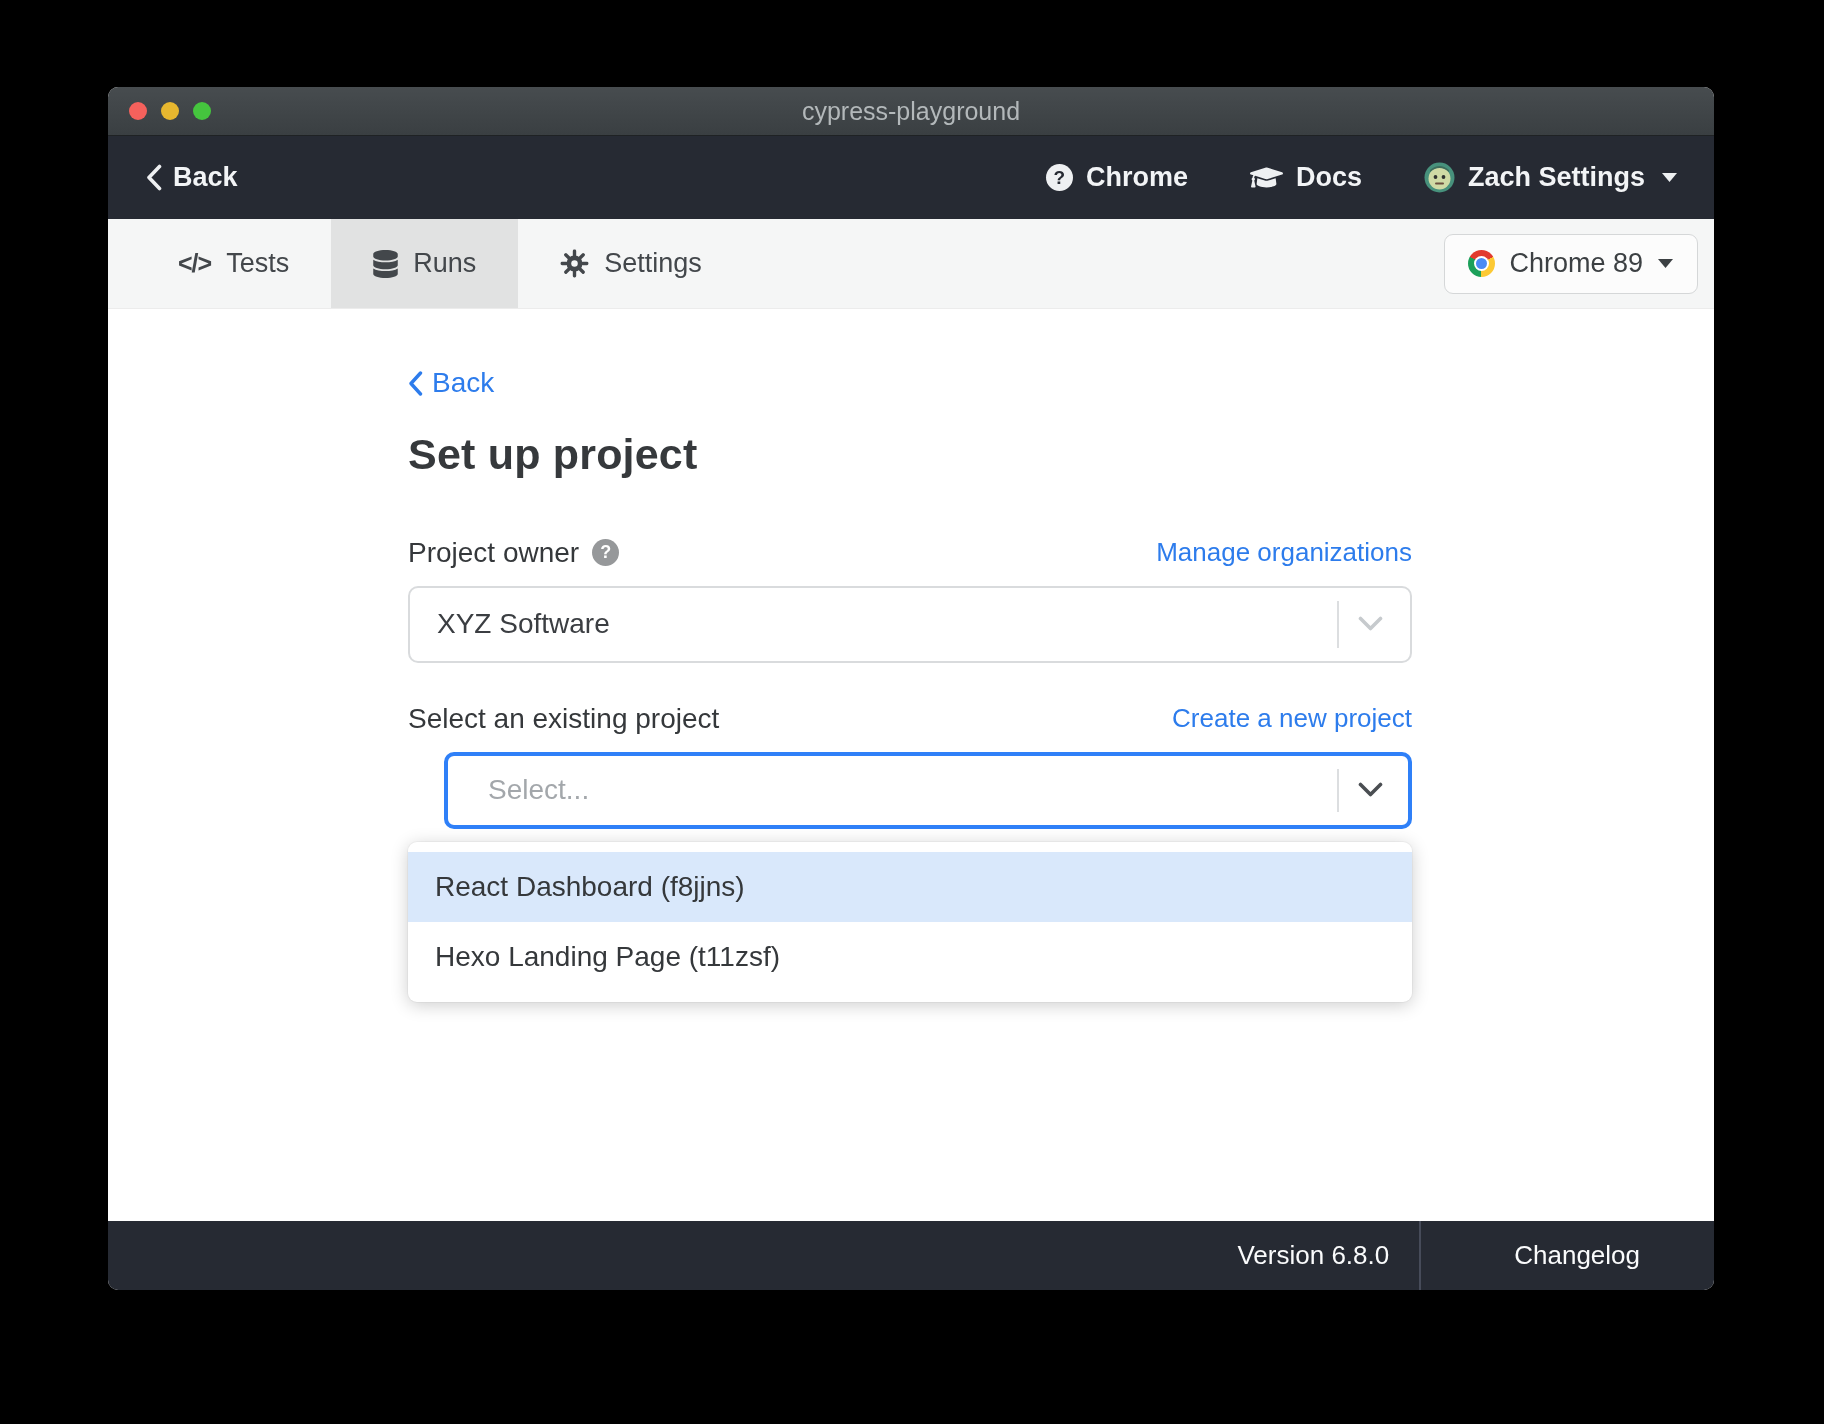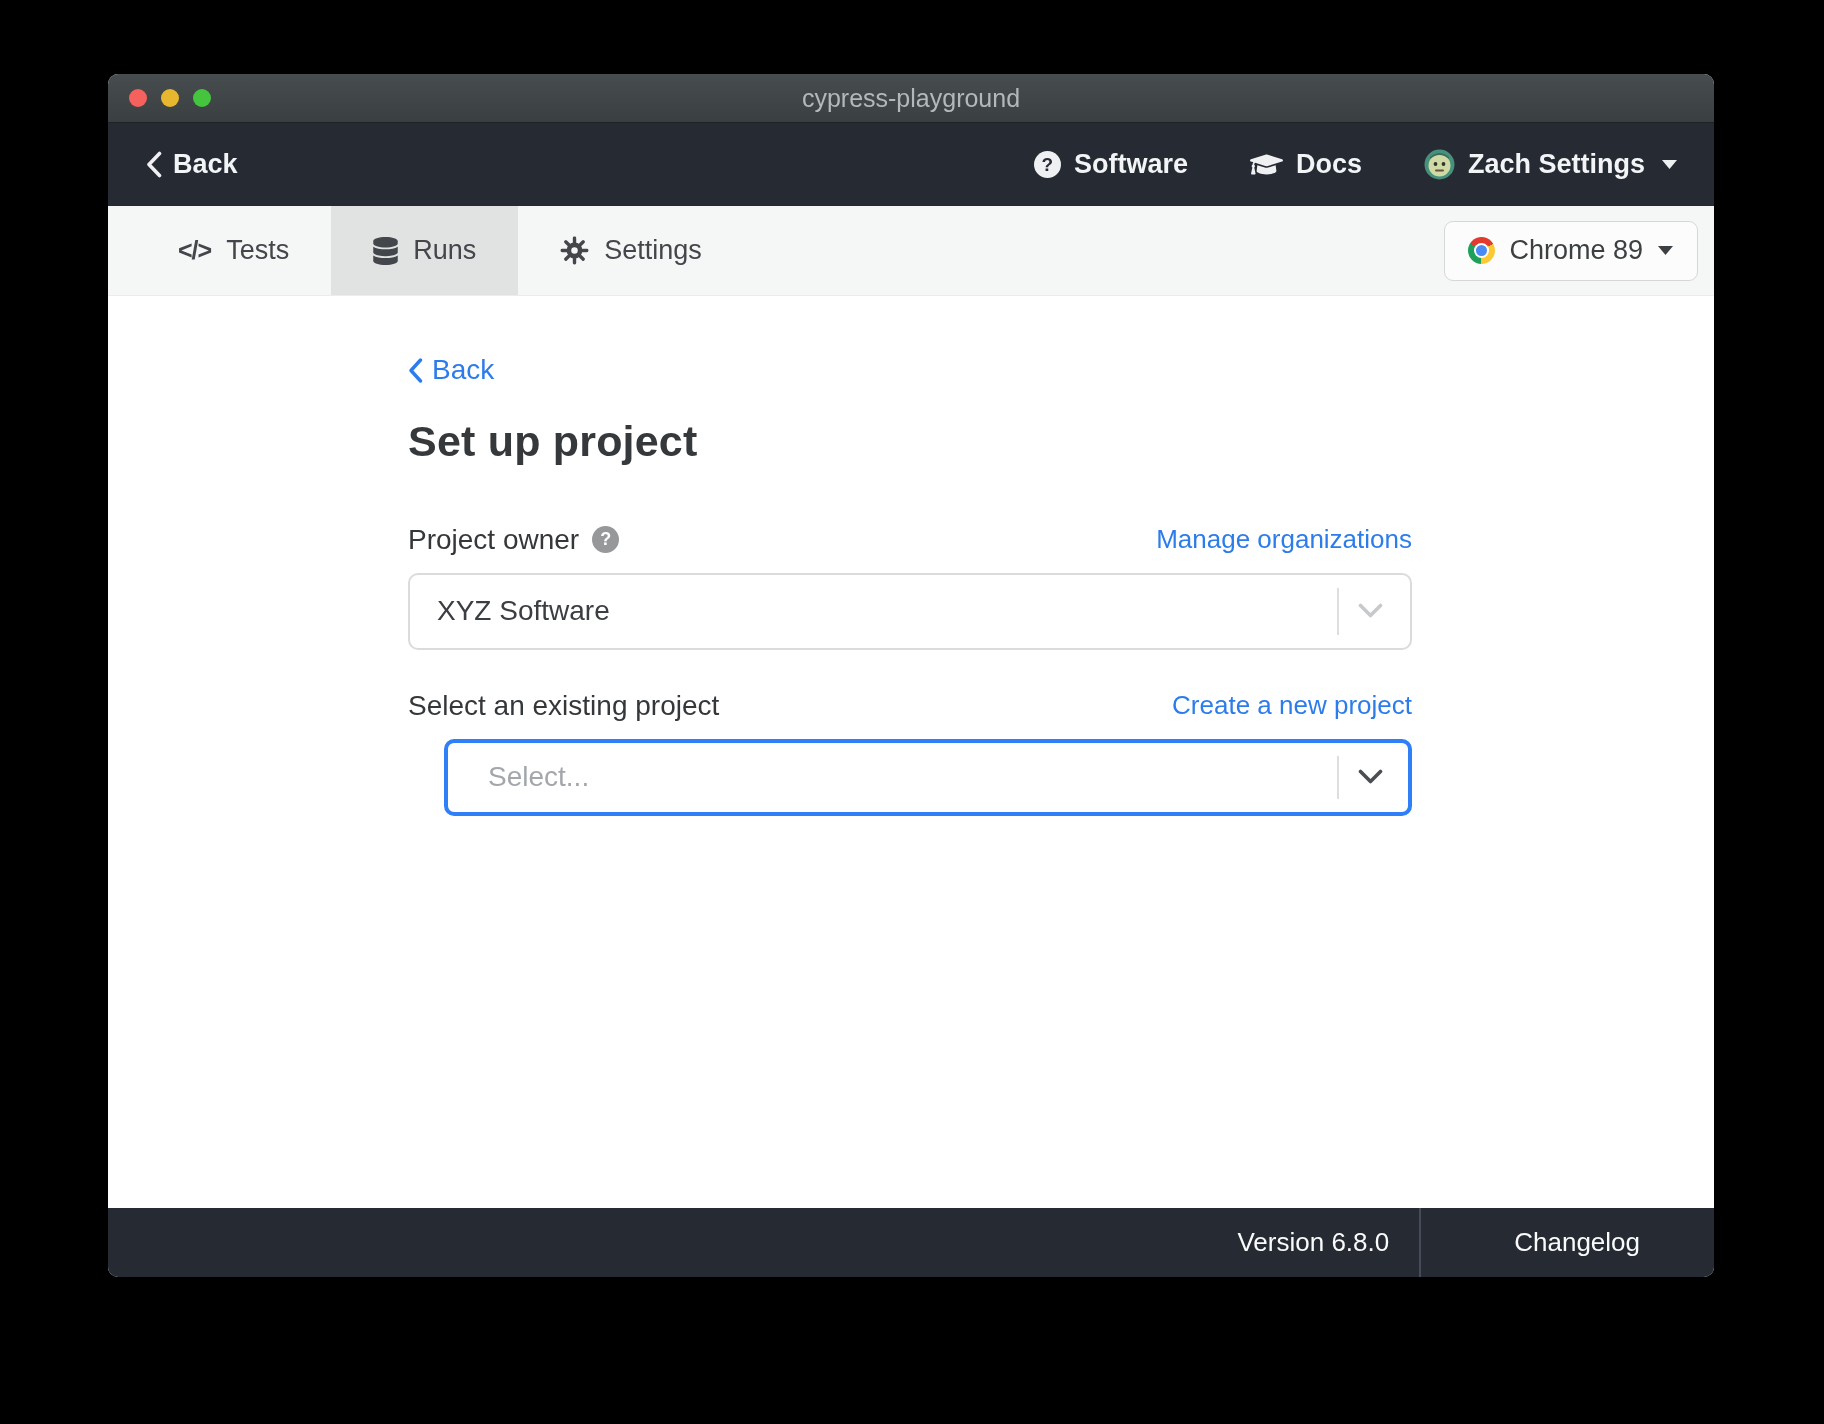--- a/index.html
+++ b/index.html
@@ -1,19 +1,19 @@
 <!DOCTYPE html>
 <html><head>
 <meta charset="utf-8">
 <style>
   * { margin:0; padding:0; box-sizing:border-box; }
   html,body { width:1824px; height:1424px; background:#000; font-family:"Liberation Sans", sans-serif; overflow:hidden; }
 
   .window{
-    position:absolute; left:108px; top:74px; width:1606px; height:1203px;
+    position:absolute; left:108px; top:87px; width:1606px; height:1203px;
     border-radius:10px; overflow:hidden; display:flex; flex-direction:column;
     background:#fff; box-shadow:0 25px 70px rgba(0,0,0,.65);
   }
 
   
   .titlebar{
     height:49px; flex:0 0 auto; position:relative;
     background:linear-gradient(#474c4f,#3a3f42);
     border-bottom:1px solid #1f2224;
     display:flex; align-items:center; justify-content:center;
@@ -124,21 +124,21 @@
       <span>
         <svg width="16" height="27" viewBox="0 0 16 27">
             <path d="M13.5 2.5 3 13.5l10.5 11" fill="none" stroke="#eef0f2" stroke-width="3.6" stroke-linecap="round" stroke-linejoin="round"></path>
           </svg>
       </span>
       <span>Back</span>
     </div>
     <div class="nav-right">
       <div class="nav-item">
         <span class="qcircle">?</span>
-        <span>Software</span>
+        <span>Chrome</span>
       </div>
       <div class="nav-item">
         <span>
           <svg width="33" height="27" viewBox="0 0 640 512" fill="#eef0f2">
               <path d="M622.3 153.2 343.4 67.5c-15.2-4.7-31.6-4.7-46.8 0L17.7 153.2c-23.5 7.2-23.5 38.4 0 45.6l48.6 14.9c-10.7 13.2-17.2 29.3-17.9 46.9C38.8 266.2 32 276.1 32 288c0 10.8 5.7 19.9 13.9 25.7L20.3 432c-2 9.5 5.2 18.4 15 18.4h57.4c9.7 0 17-8.9 15-18.4l-25.6-118.3C90.3 307.9 96 298.8 96 288c0-11.6-6.5-21.3-15.7-26.9.8-15 8.4-28.3 20.7-36.7l195.6 60.1c9.1 2.8 26.4 6.3 46.8 0l279-85.7c23.4-7.2 23.4-38.4-.1-45.6zM352.8 315.1c-28.5 8.8-52.8 3.9-65.6 0l-145-44.6L128 384c0 35.3 86 64 192 64s192-28.7 192-64l-14.2-113.5-145 44.6z"></path>
             </svg>
         </span>
         <span>Docs</span>
       </div>
       <div class="nav-item">
@@ -244,20 +244,24 @@
       <div class="select focused">
         <span class="value">Select...</span>
         <span class="divider"></span>
         <span class="chev">
           <svg width="25" height="16" viewBox="0 0 25 16">
               <path d="M2.5 2.5l10 10 10-10" fill="none" stroke="currentColor" stroke-width="3.6" stroke-linecap="round" stroke-linejoin="round"></path>
             </svg>
         </span>
       </div>
 
+      <div class="menu">
+        <div class="option highlighted">React Dashboard (f8jjns)</div>
+        <div class="option">Hexo Landing Page (t11zsf)</div>
+      </div>
     </div>
   </div>
 
   <div class="footer">
     <span class="version">Version 6.8.0</span>
     <span class="footer-divider"></span>
     <span class="changelog">
       <span>Changelog</span>
     </span>
   </div>

